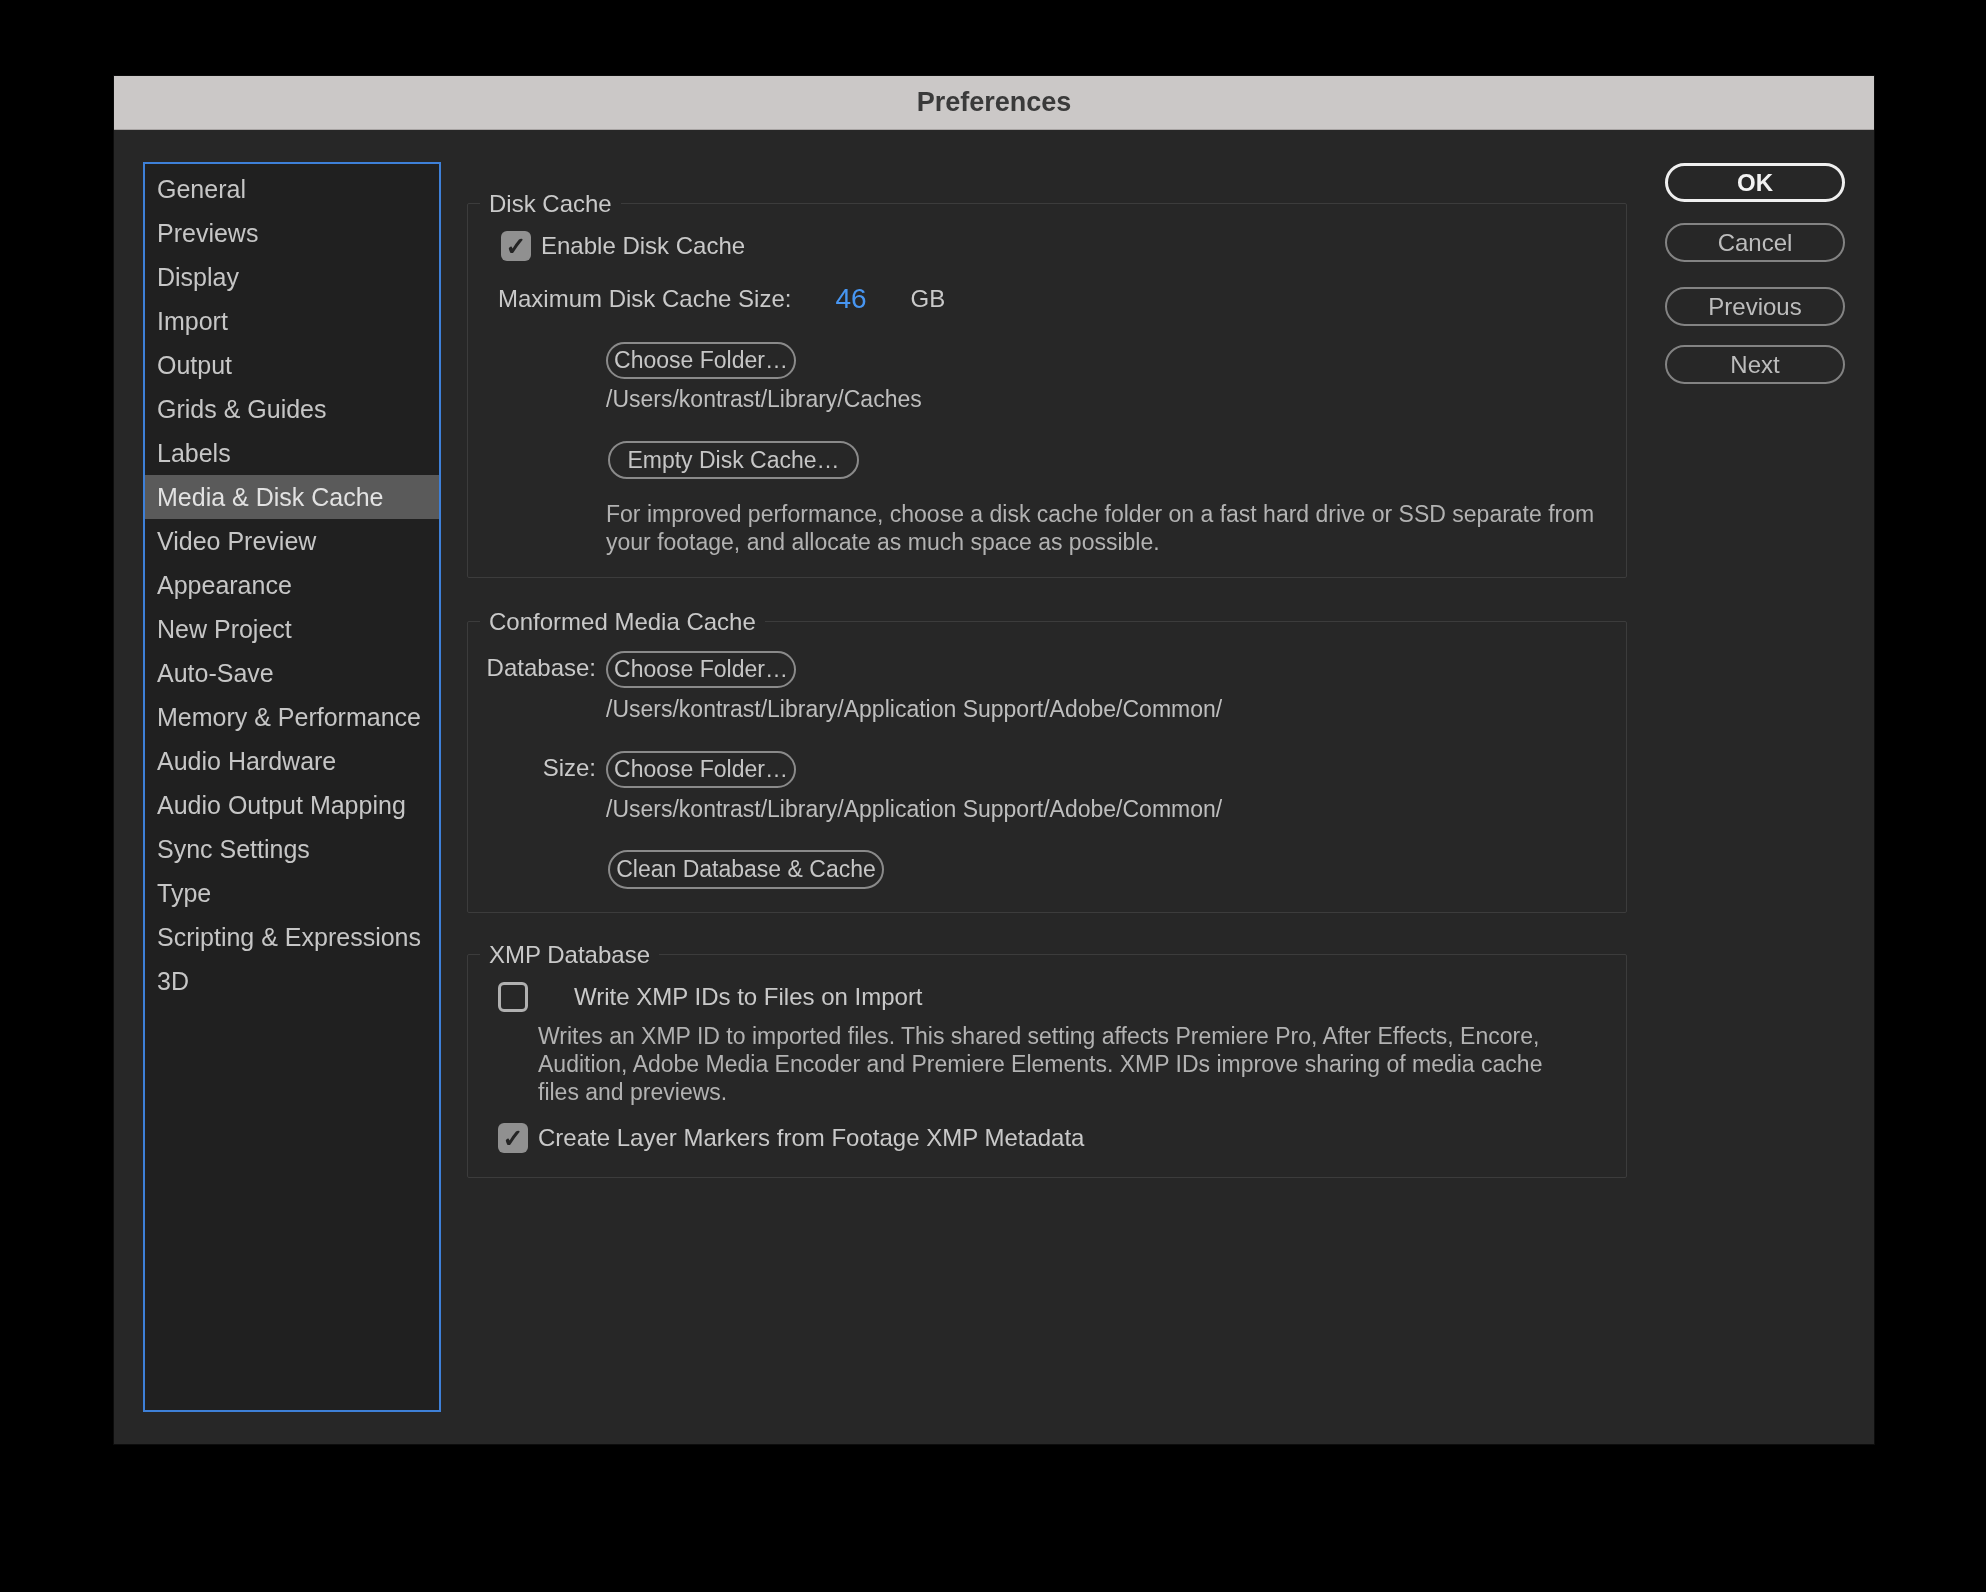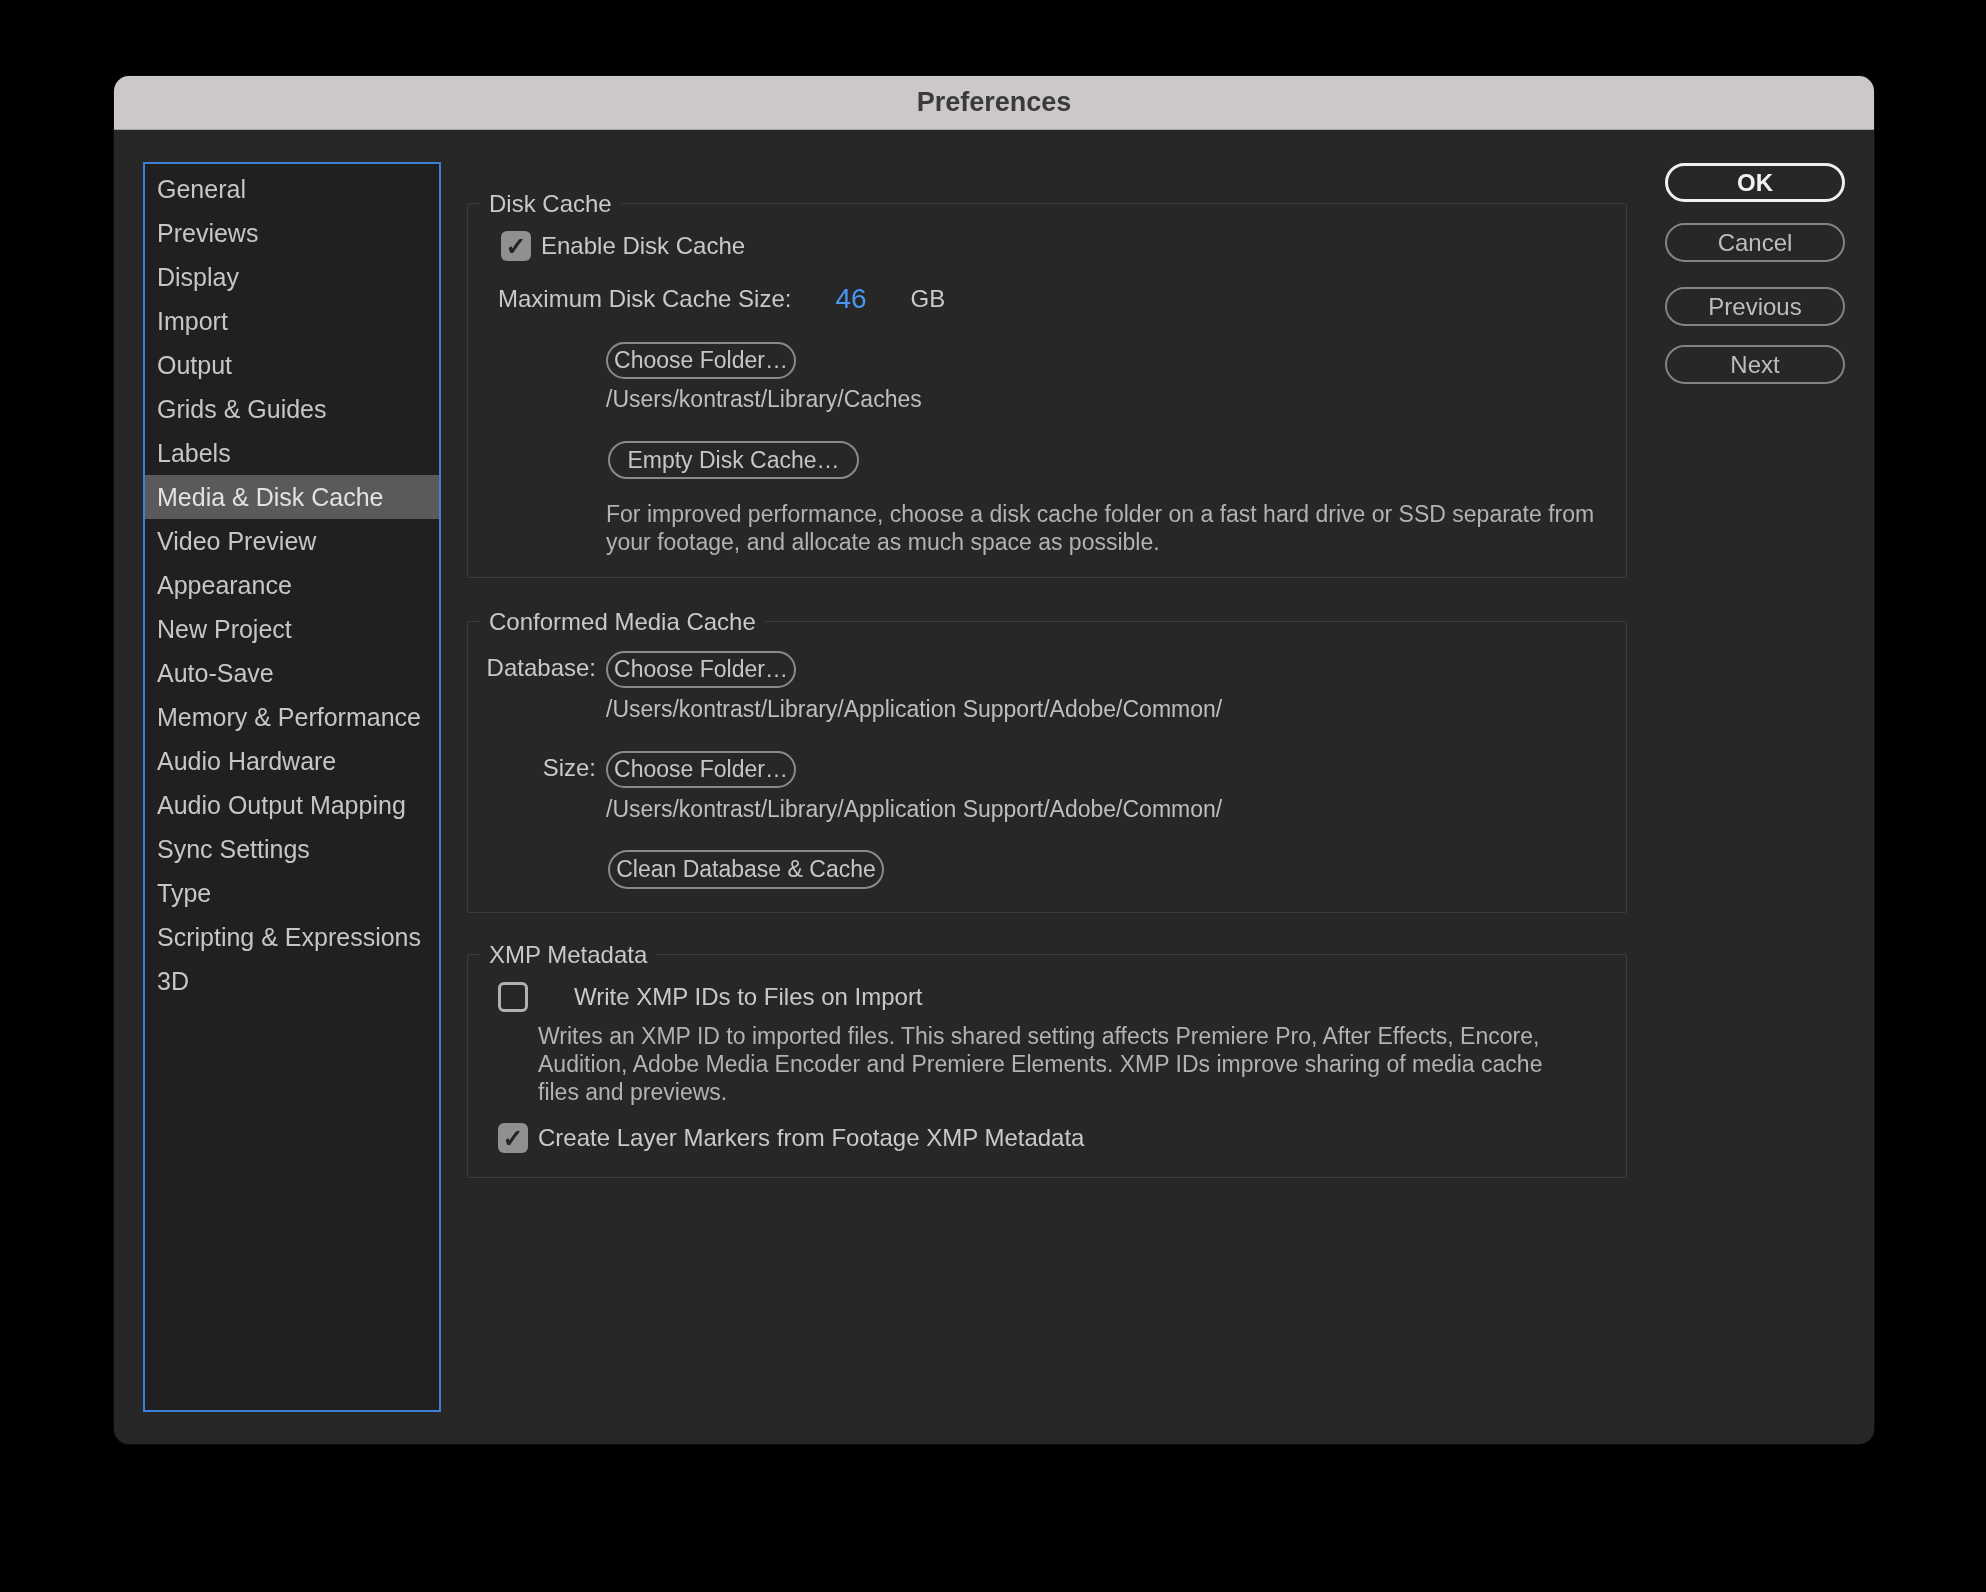--- a/index.html
+++ b/index.html
@@ -3,21 +3,21 @@
 <meta charset="utf-8">
 <style>
   * { margin:0; padding:0; box-sizing:border-box; }
   html,body { background:#000; }
   body { font-family:"Liberation Sans", sans-serif; }
   .screen {
     position:relative; width:1986px; height:1592px; background:#000; overflow:hidden;
   }
   .dialog {
     position:absolute; left:114px; top:76px; width:1760px; height:1368px;
-    background:#272727; border-radius:15px; overflow:hidden;
+    background:#272727; border-radius:0; overflow:hidden;
     box-shadow:0 0 0 1px #0c0c0c;
   }
   .titlebar {
     position:absolute; left:0; top:0; width:100%; height:54px;
     background:#CBC8C7; border-bottom:1px solid #A8A4A3;
     display:flex; align-items:center; justify-content:center;
   }
   .titlebar-text { font-size:27px; font-weight:700; color:#3A3A3A; }
 
   
@@ -140,21 +140,21 @@
       <span class="path" style="left:138px; top:74px;">/Users/kontrast/Library/Application Support/Adobe/Common/</span>
 
       <span class="lbl right-lbl" style="top:132px;">Size:</span>
       <button class="btn" style="left:138px; top:129px; width:190px; height:37px;">Choose Folder…</button>
       <span class="path" style="left:138px; top:174px;">/Users/kontrast/Library/Application Support/Adobe/Common/</span>
 
       <button class="btn" style="left:140px; top:228px; width:276px; height:39px;">Clean Database &amp; Cache</button>
     </div>
 
     <div class="section sec3">
-      <span class="section-legend">XMP Metadata</span>
+      <span class="section-legend">XMP Database</span>
 
       <span class="checkbox" style="left:30px; top:27px;">
         
       </span>
       <span class="check-label" style="left:70px; top:28px;margin-left:36px;">Write XMP IDs to Files on Import</span>
 
       <div class="desc" style="left:70px; top:67px; width:1020px;">Writes an XMP ID to imported files. This shared setting affects Premiere Pro, After Effects, Encore, Audition, Adobe Media Encoder and Premiere Elements. XMP IDs improve sharing of media cache files and previews.</div>
 
       <span class="checkbox checked" style="left:30px; top:168px;">
         <span class="check">✓</span>

